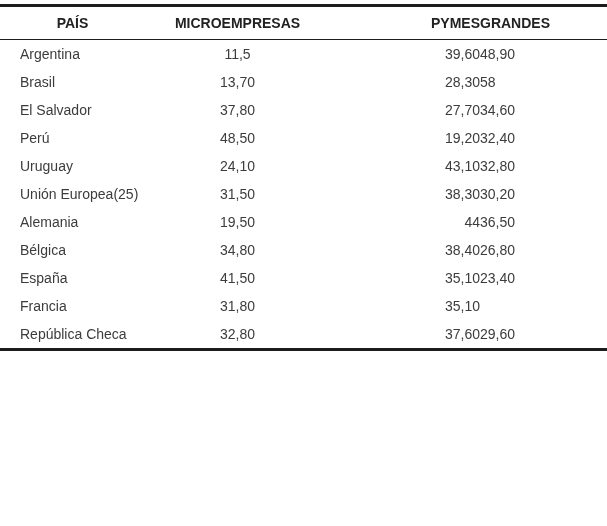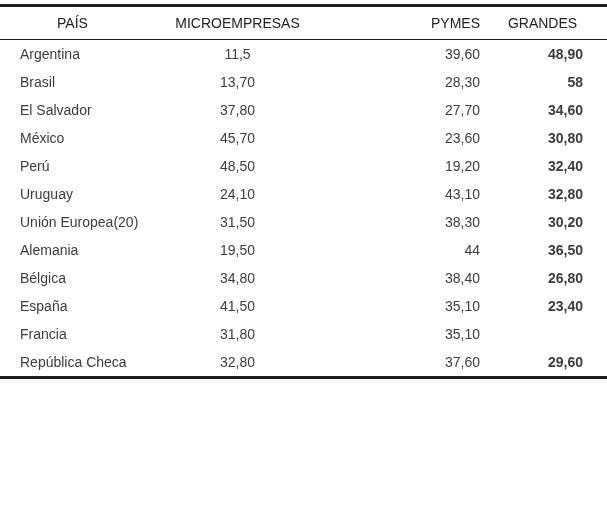--- a/index.html
+++ b/index.html
@@ -19,21 +19,21 @@
   table.data-table{
     width:607px;
     border-collapse:collapse;
     table-layout:fixed;
     border-top:3px solid var(--border-color);
     border-bottom:3px solid var(--border-color);
   }
   thead th{
     border-bottom:1.5px solid var(--border-color);
     font-size:14px;
-    font-weight:normal;
+    font-weight:bold;
     color:var(--header-text);
     height:32px;
     padding:0;
     vertical-align:middle;
     white-space:nowrap;
     margin-left:11px;
   }
   tbody td{
     font-size:14px;
     color:var(--body-text);
@@ -43,22 +43,22 @@
     white-space:nowrap;
   }
   .col-pais{width:145px;}
   .col-micro{width:185px;}
   .col-pymes{width:150px;}
   .col-grandes{width:127px;}
   th.c-pais{text-align:center;}
   td.c-pais{text-align:left;padding-left:20px;}
   th.c-micro,td.c-micro{text-align:center;}
   th.c-pymes,td.c-pymes{text-align:right;}
-  th.c-grandes{text-align:center;padding-right:2px;}
-  td.c-grandes{text-align:right;padding-right:24px;font-weight:bold;}
+  th.c-grandes{text-align:left;padding-right:2px;}
+  td.c-grandes{padding-right:10px;}
 </style>
 </head>
 <body>
 
 <div class="page">
   <table class="data-table">
     <colgroup>
       <col class="col-pais">
       <col class="col-micro">
       <col class="col-pymes">
@@ -85,39 +85,33 @@
           <td class="c-pymes">28,30</td>
           <td class="c-grandes">58</td>
         </tr>
         <tr>
           <td class="c-pais">El Salvador</td>
           <td class="c-micro">37,80</td>
           <td class="c-pymes">27,70</td>
           <td class="c-grandes">34,60</td>
         </tr>
         <tr>
-          <td class="c-pais">México</td>
-          <td class="c-micro">45,70</td>
-          <td class="c-pymes">23,60</td>
-          <td class="c-grandes">30,80</td>
-        </tr>
-        <tr>
           <td class="c-pais">Perú</td>
           <td class="c-micro">48,50</td>
           <td class="c-pymes">19,20</td>
           <td class="c-grandes">32,40</td>
         </tr>
         <tr>
           <td class="c-pais">Uruguay</td>
           <td class="c-micro">24,10</td>
           <td class="c-pymes">43,10</td>
           <td class="c-grandes">32,80</td>
         </tr>
         <tr>
-          <td class="c-pais">Unión Europea(20)</td>
+          <td class="c-pais">Unión Europea(25)</td>
           <td class="c-micro">31,50</td>
           <td class="c-pymes">38,30</td>
           <td class="c-grandes">30,20</td>
         </tr>
         <tr>
           <td class="c-pais">Alemania</td>
           <td class="c-micro">19,50</td>
           <td class="c-pymes">44</td>
           <td class="c-grandes">36,50</td>
         </tr>

